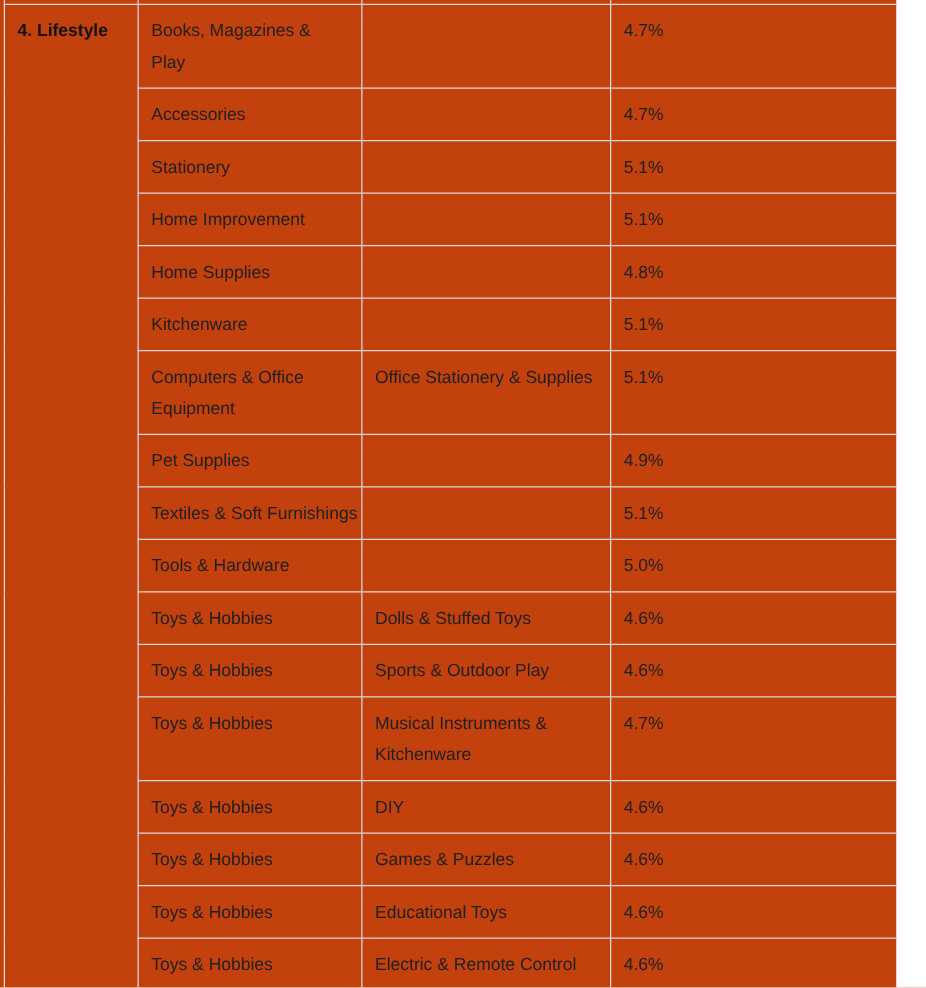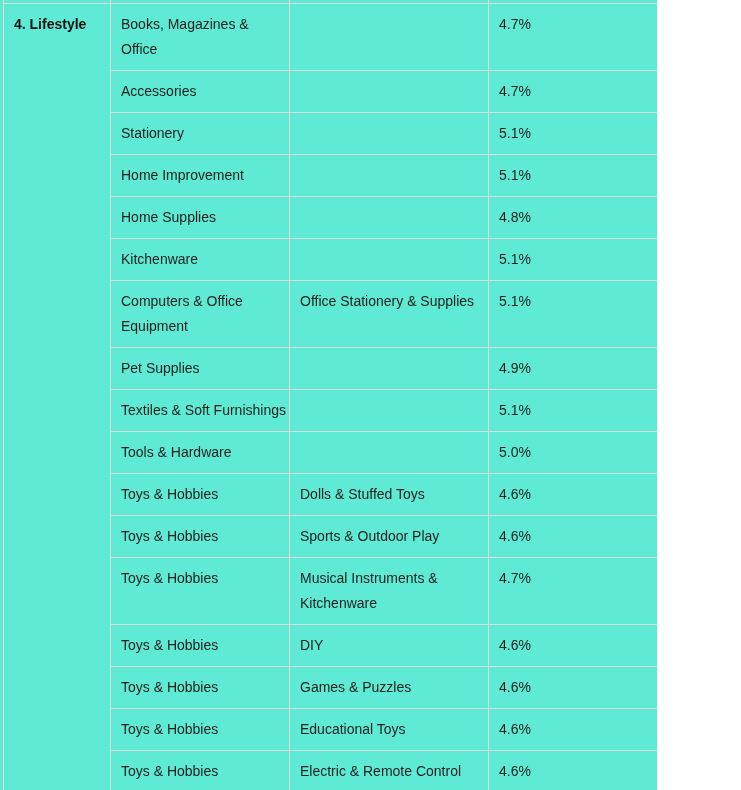--- a/index.html
+++ b/index.html
@@ -2,23 +2,23 @@
 <html><head>
 <meta charset="utf-8">
 <style>
   html, body {
     margin: 0;
     padding: 0;
     background: #ffffff;
   }
   .page {
     position: relative;
-    width: 657px;
+    width: 717px;
     height: 790px;
-    background: #5eead4;
+    background: #c2410c;
     overflow: hidden;
     font-family: "Liberation Sans", sans-serif;
   }
   table.fee-table {
     border-collapse: collapse;
     table-layout: fixed;
     width: 734px;
     margin-left: 3px;
     font-family: "Liberation Sans", sans-serif;
     font-size: 14px;
@@ -65,21 +65,21 @@
         <tr class="spacer-top">
           <td></td>
           <td></td>
           <td></td>
           <td></td>
         </tr>
         <tr class="row-double">
           <td class="section-cell" rowspan="17">4. Lifestyle</td>
           <td class="category-cell">
             <div class="cell-line">Books, Magazines &amp;</div>
-            <div class="cell-line">Office</div>
+            <div class="cell-line">Play</div>
           </td>
           <td class="subcategory-cell"></td>
           <td class="fee-cell">4.7%</td>
         </tr>
         <tr class="row-single">
           <td class="category-cell">
             <div class="cell-line">Accessories</div>
           </td>
           <td class="subcategory-cell"></td>
           <td class="fee-cell">4.7%</td>

